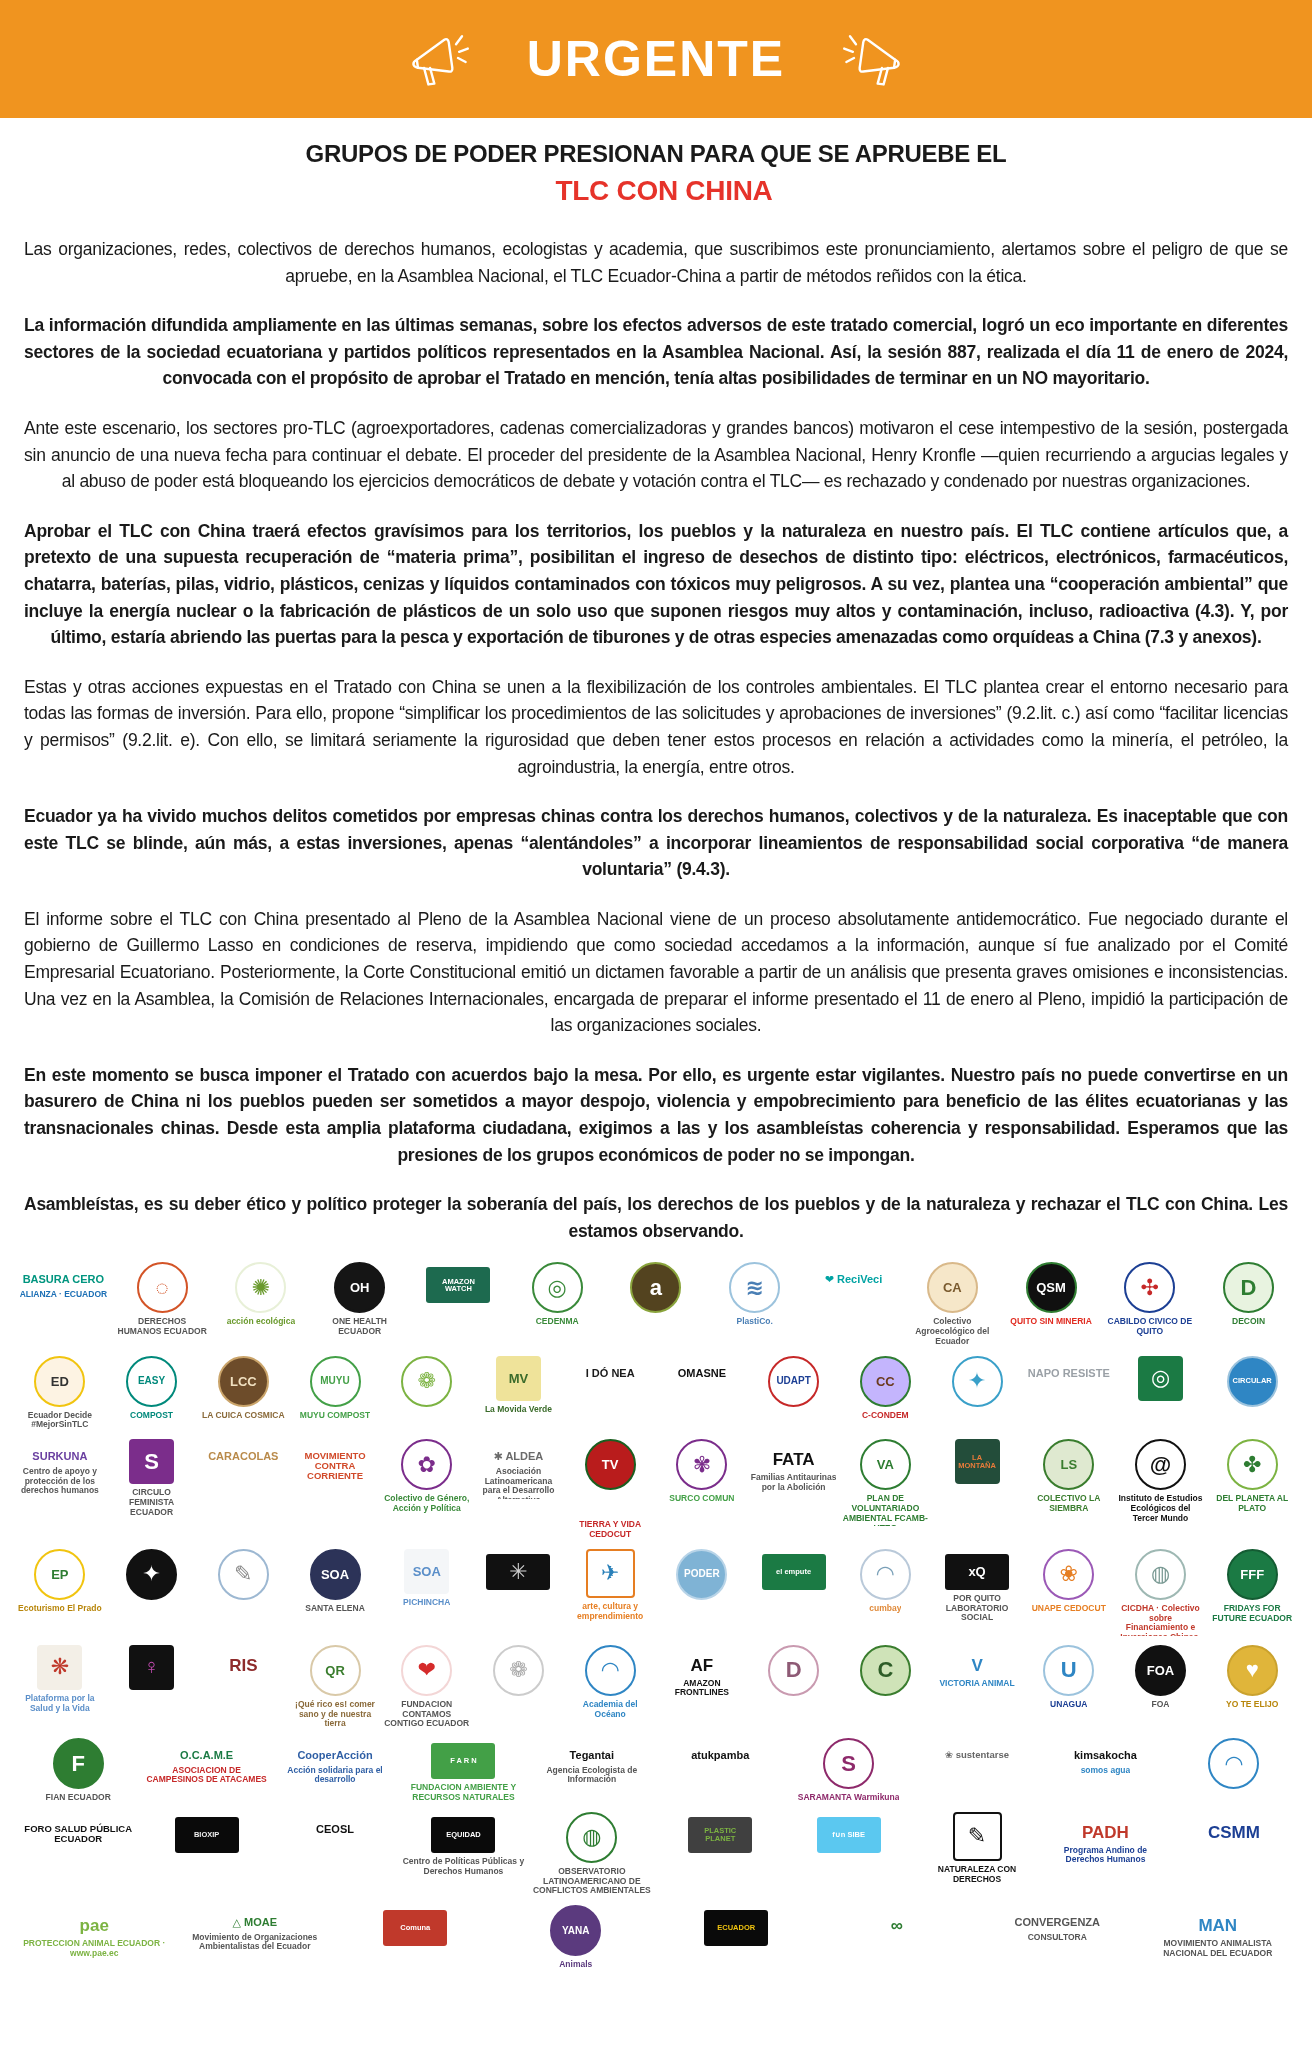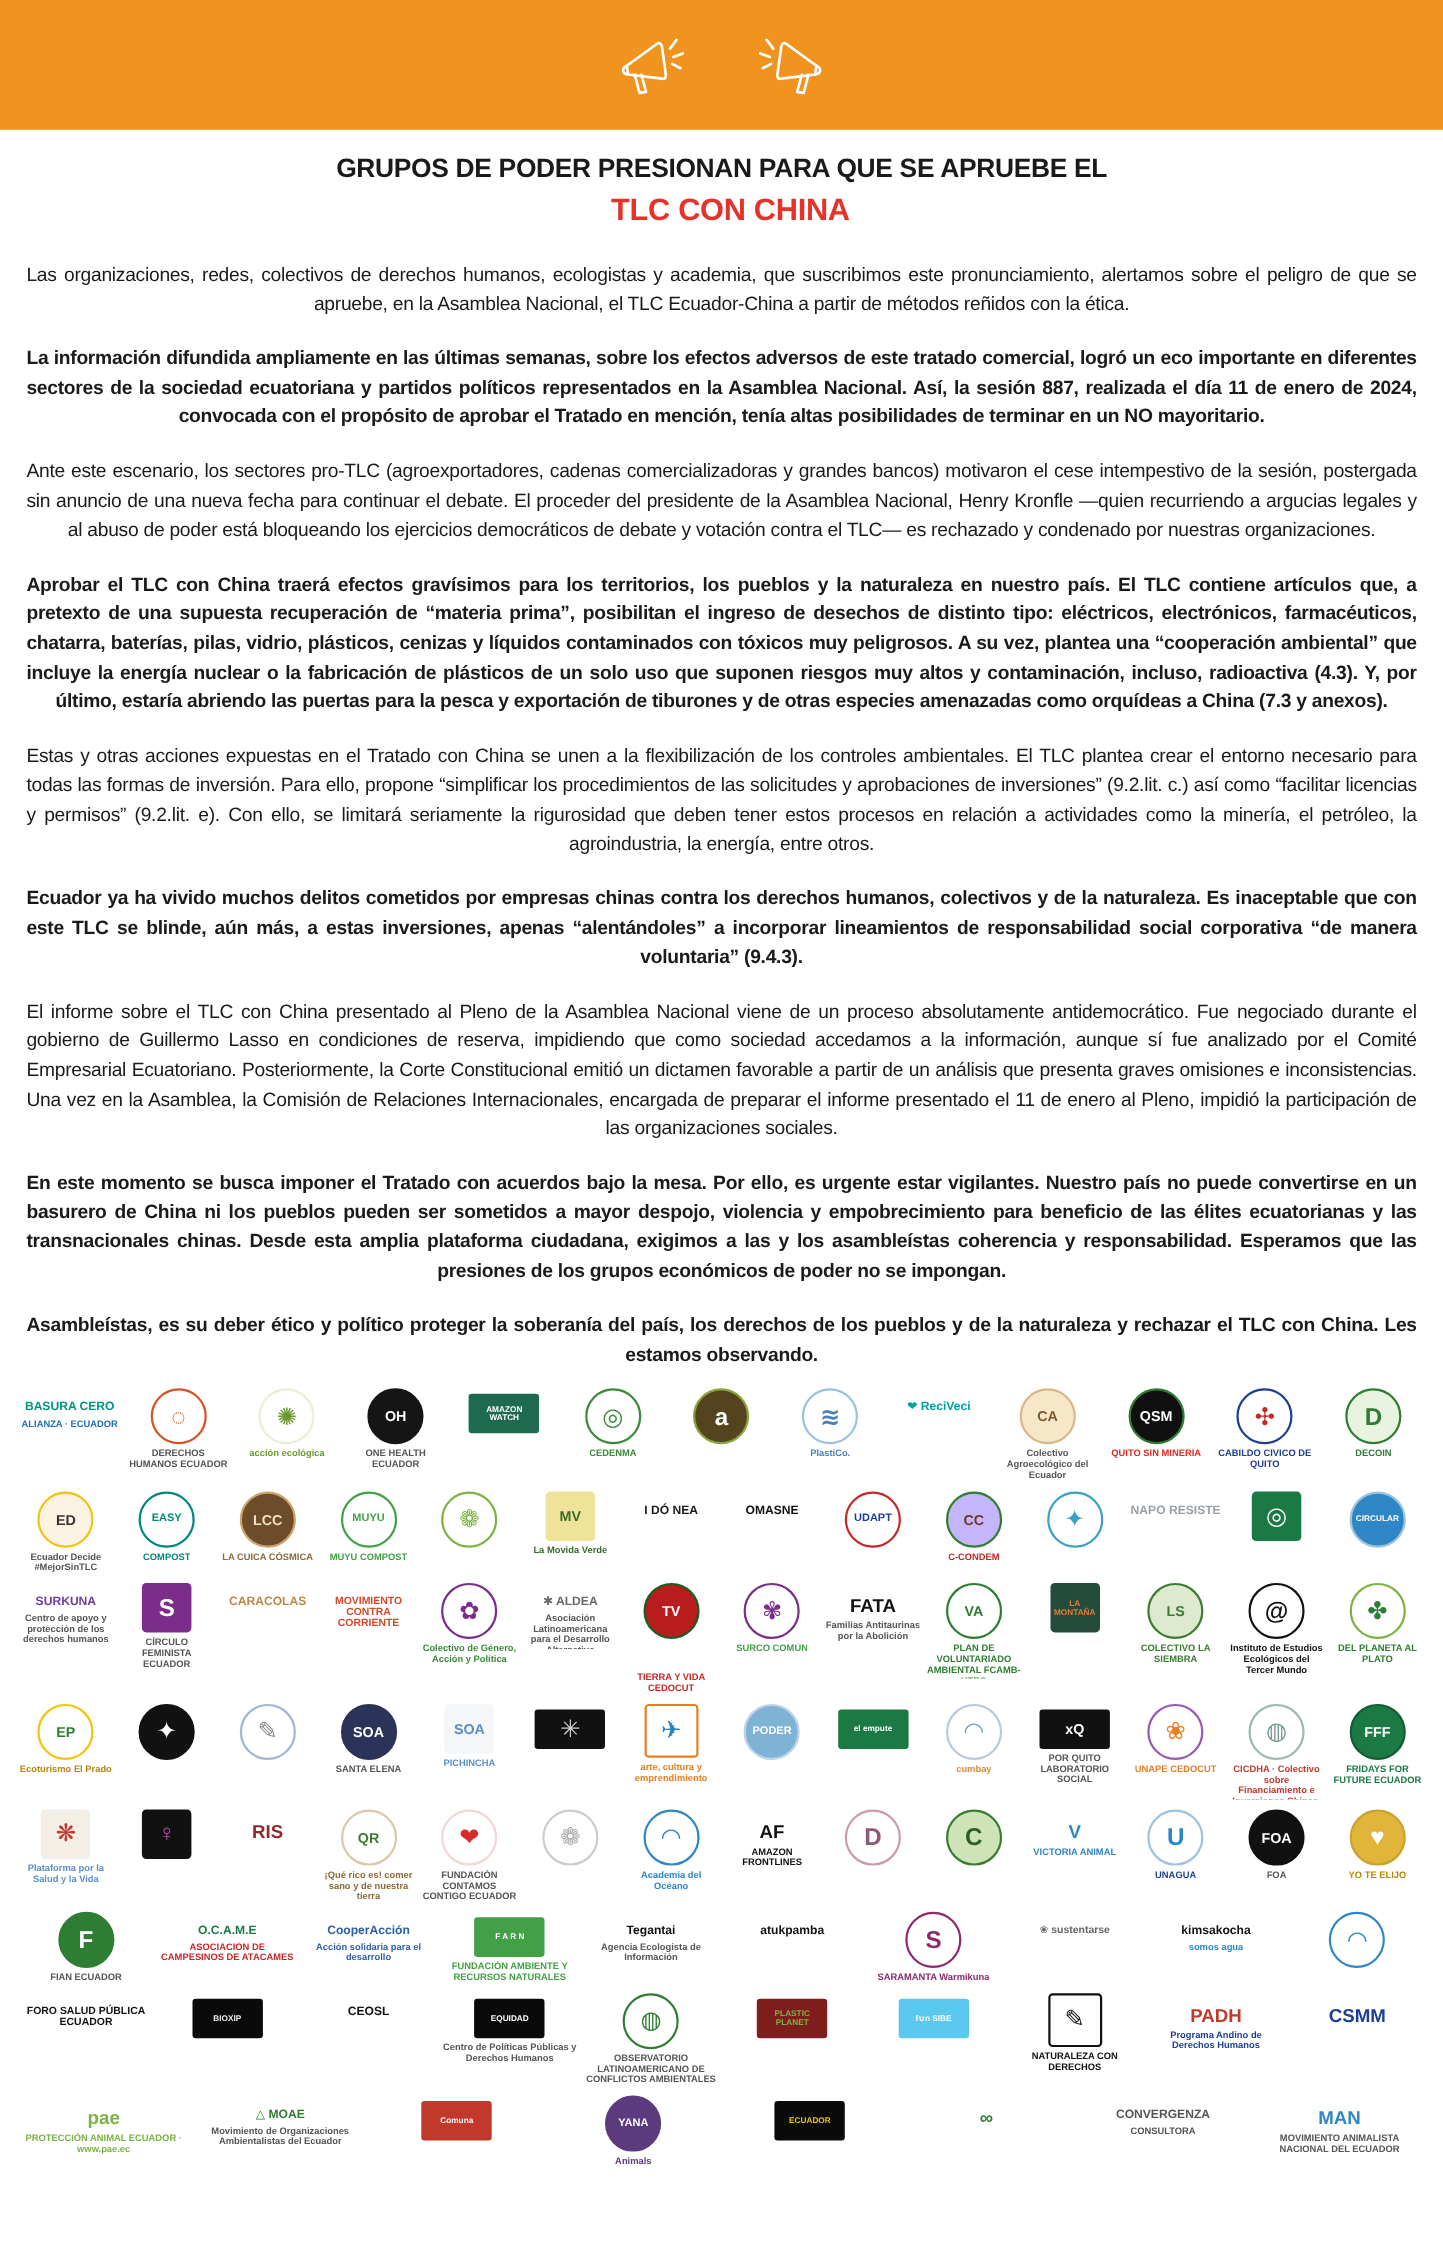--- a/index.html
+++ b/index.html
@@ -49,20 +49,21 @@
 </head>
 <body>
 
 <div class="banner" id="banner" style="background: rgb(240, 148, 31);">
   <svg class="mega" viewBox="0 0 70 58" fill="none" stroke="#ffffff" stroke-width="2.4" stroke-linejoin="round" stroke-linecap="round" style="transform:rotate(-8deg)">
     <path d="M8 26 L38 10 C40 9 42 10 42 13 L42 39 C42 42 40 43 38 42 L8 34 Z"></path>
     <path d="M8 26 C5 27 4 29 4 30 C4 32 5 33 8 34"></path>
     <path d="M14 35 L16 52 L22 52 L20 36"></path>
     <path d="M49 16 L56 9 M51 24 L60 22 M49 30 L56 35"></path>
   </svg>
+  <h1>URGENTE</h1>
   <svg class="mega" viewBox="0 0 70 58" fill="none" stroke="#ffffff" stroke-width="2.4" stroke-linejoin="round" stroke-linecap="round" style="transform:scaleX(-1) rotate(-8deg)">
     <path d="M8 26 L38 10 C40 9 42 10 42 13 L42 39 C42 42 40 43 38 42 L8 34 Z"></path>
     <path d="M8 26 C5 27 4 29 4 30 C4 32 5 33 8 34"></path>
     <path d="M14 35 L16 52 L22 52 L20 36"></path>
     <path d="M49 16 L56 9 M51 24 L60 22 M49 30 L56 35"></path>
   </svg>
 </div>
 
 <main>
   <div class="headline">
@@ -396,21 +397,21 @@
         </div>
         <div class="logo-cell">
           <div class="shape shape-rect" style="background: rgb(10, 10, 10); color: rgb(255, 255, 255); font-size: 7.5px;">EQUIDAD</div>
           <div class="logo-cap">Centro de Políticas Públicas y Derechos Humanos</div>
         </div>
         <div class="logo-cell">
           <div class="shape shape-circle" style="background: rgb(255, 255, 255); border: 2px solid rgb(46, 125, 50); color: rgb(46, 125, 50); font-size: 22px;">◍</div>
           <div class="logo-cap">OBSERVATORIO LATINOAMERICANO DE CONFLICTOS AMBIENTALES</div>
         </div>
         <div class="logo-cell">
-          <div class="shape shape-rect" style="background: #7f1d1d; color: rgb(124, 179, 66); font-size: 7.5px;">PLASTIC PLANET</div>
+          <div class="shape shape-rect" style="background: #404040; color: rgb(124, 179, 66); font-size: 7.5px;">PLASTIC PLANET</div>
         </div>
         <div class="logo-cell">
           <div class="shape shape-rect" style="background: rgb(91, 200, 240); color: rgb(255, 255, 255); font-size: 7.5px;">f∪n SIBE</div>
         </div>
         <div class="logo-cell">
           <div class="shape shape-square" style="background: rgb(255, 255, 255); border: 2px solid rgb(17, 17, 17); color: rgb(17, 17, 17); font-size: 22px;">✎</div>
           <div class="logo-cap" style="color: rgb(17, 17, 17);">NATURALEZA CON DERECHOS</div>
         </div>
         <div class="logo-cell">
           <span class="logo-text" style="color: rgb(192, 57, 43); font-size: 17px;">PADH</span>

